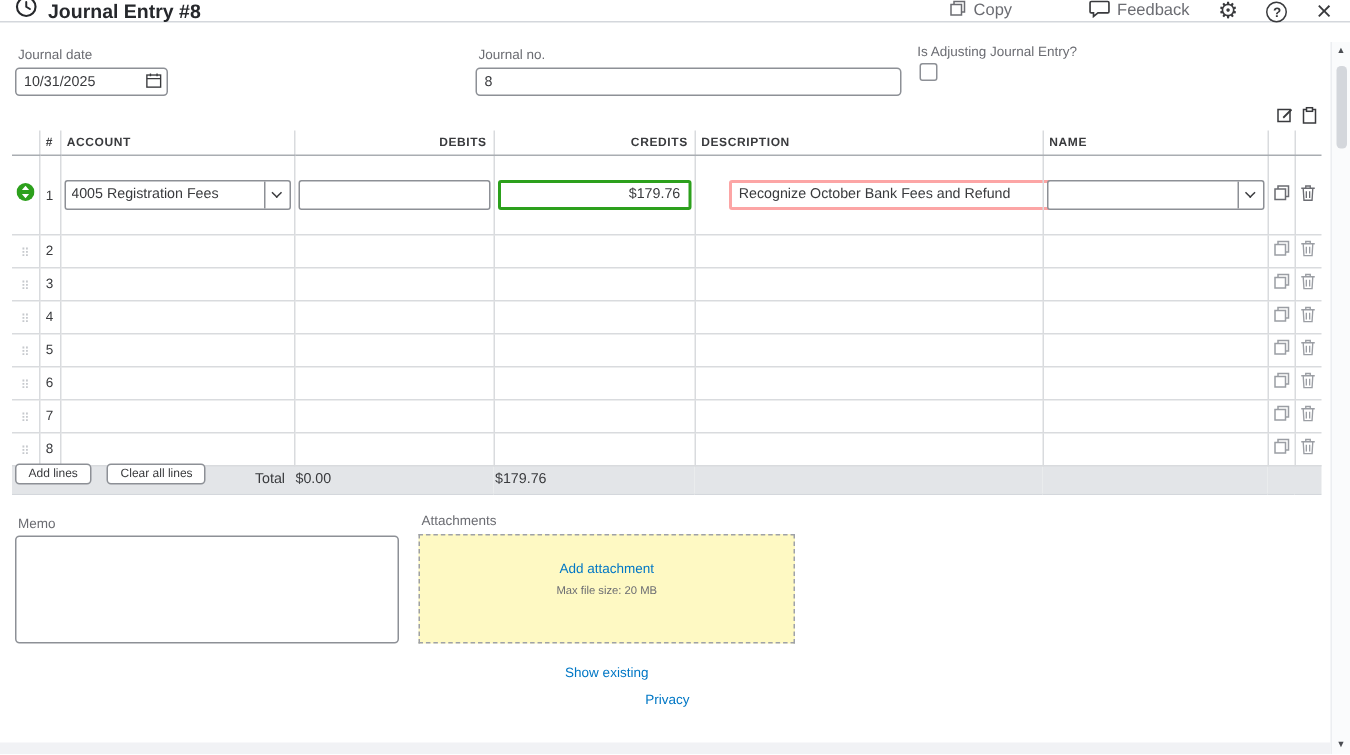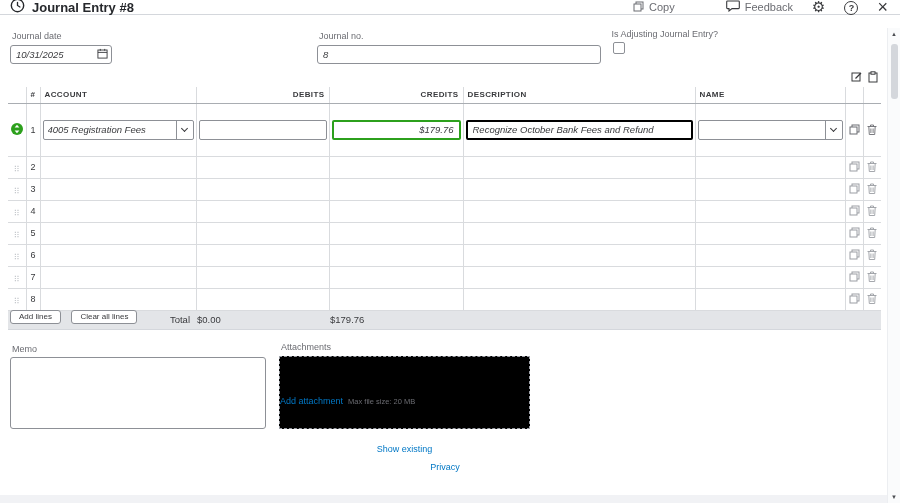--- a/index.html
+++ b/index.html
@@ -3,21 +3,21 @@
 <meta charset="utf-8">
 <style>
   * { box-sizing: border-box; }
   html, body { margin: 0; padding: 0; background: #fff; }
   .screen {
     position: relative; width: 900px; height: 503px; background: #fff;
     font-family: "Liberation Sans", "DejaVu Sans", sans-serif; color: #393a3d;
     overflow: hidden;
   }
   button { font-family: inherit; background: none; border: none; padding: 0; cursor: pointer; color: inherit; }
-  input, textarea { font-family: inherit; color: #393a3d; outline: none; font-style: italic; }
+  input, textarea { font-family: inherit; color: #393a3d; outline: none; }
 
   
   header {
     position: absolute; top: 0; left: 0; right: 0; height: 15px; background: #fff;
     display: flex; align-items: center; justify-content: space-between;
     padding: 0 12px 0 10px; border-bottom: 1px solid #d4d7dc; z-index: 6;
   }
   .hdr-left { display: flex; align-items: center; gap: 7px; }
   h1 { margin: 0; font-size: 13px; font-weight: bold; color: #26282c; }
   .hdr-right { display: flex; align-items: center; gap: 19px; }
@@ -67,21 +67,21 @@
   .drag-dots { color: #c6c9cd; font-size: 8px; line-height: 1; }
   .reorder-btn { line-height: 0; display: inline-block; }
   .cell-num { font-size: 9px; padding-left: 4px !important; color: #393a3d; }
   .cellpad { padding: 16px 2px !important; }
   .cellinput {
     width: 100%; height: 20px; border: 1px solid #8d9096; border-radius: 2px;
     font-size: 9.5px; padding: 0 5px; display: block; background: #fff;
   }
   .num-in { text-align: right; }
   .credits-focus { border: 2px solid #2ca01c; }
-  .desc-focus { border: 2px solid #000000; }
+  .desc-focus { border: 2px solid #fca5a5; margin-left: 20px; }
   .combo {
     position: relative; height: 20px; border: 1px solid #8d9096; border-radius: 2px;
     background: #fff; display: flex; align-items: stretch;
   }
   .combo input { flex: 1; min-width: 0; border: none; font-size: 9.5px; padding: 0 4px; background: transparent; }
   .combo-btn { width: 17px; border-left: 1px solid #8d9096; display: flex; align-items: center; justify-content: center; }
   .chev {
     width: 5px; height: 5px; border-right: 1.3px solid #393a3d; border-bottom: 1.3px solid #393a3d;
     transform: rotate(45deg); margin-top: -3px;
   }
@@ -100,22 +100,22 @@
 
   
   .memo-block { position: absolute; top: 344px; left: 10px; width: 265px; }
   .memo-block textarea {
     width: 256px; height: 72px; border: 1px solid #8d9096; border-radius: 3px;
     resize: none; font-size: 9.5px; padding: 4px; display: block;
   }
   .attach-block { position: absolute; top: 342px; left: 279px; width: 251px; }
   .dropzone {
     margin-top: 4px; height: 73px; border: 1px dashed #9ea1a8;
-    display: flex; align-items: center; padding-top: 17px; gap: 5px;
-    background: #000000;
+    display: flex; flex-direction: column; align-items: center; padding-top: 17px; gap: 5px;
+    background: #fef9c3;
   }
   .link { color: #0077c5; font-size: 9px; cursor: pointer; }
   .hint { font-size: 7.5px; color: #6b6c72; }
   .show-existing { margin-top: 9px; text-align: center; }
   .privacy { position: absolute; top: 456px; left: 0; width: 890px; text-align: center; }
 
   
   .vscroll {
     position: absolute; top: 28px; right: 0; bottom: 0; width: 13px; background: #fafbfc;
     border-left: 1px solid #eceef1; display: flex; flex-direction: column;

